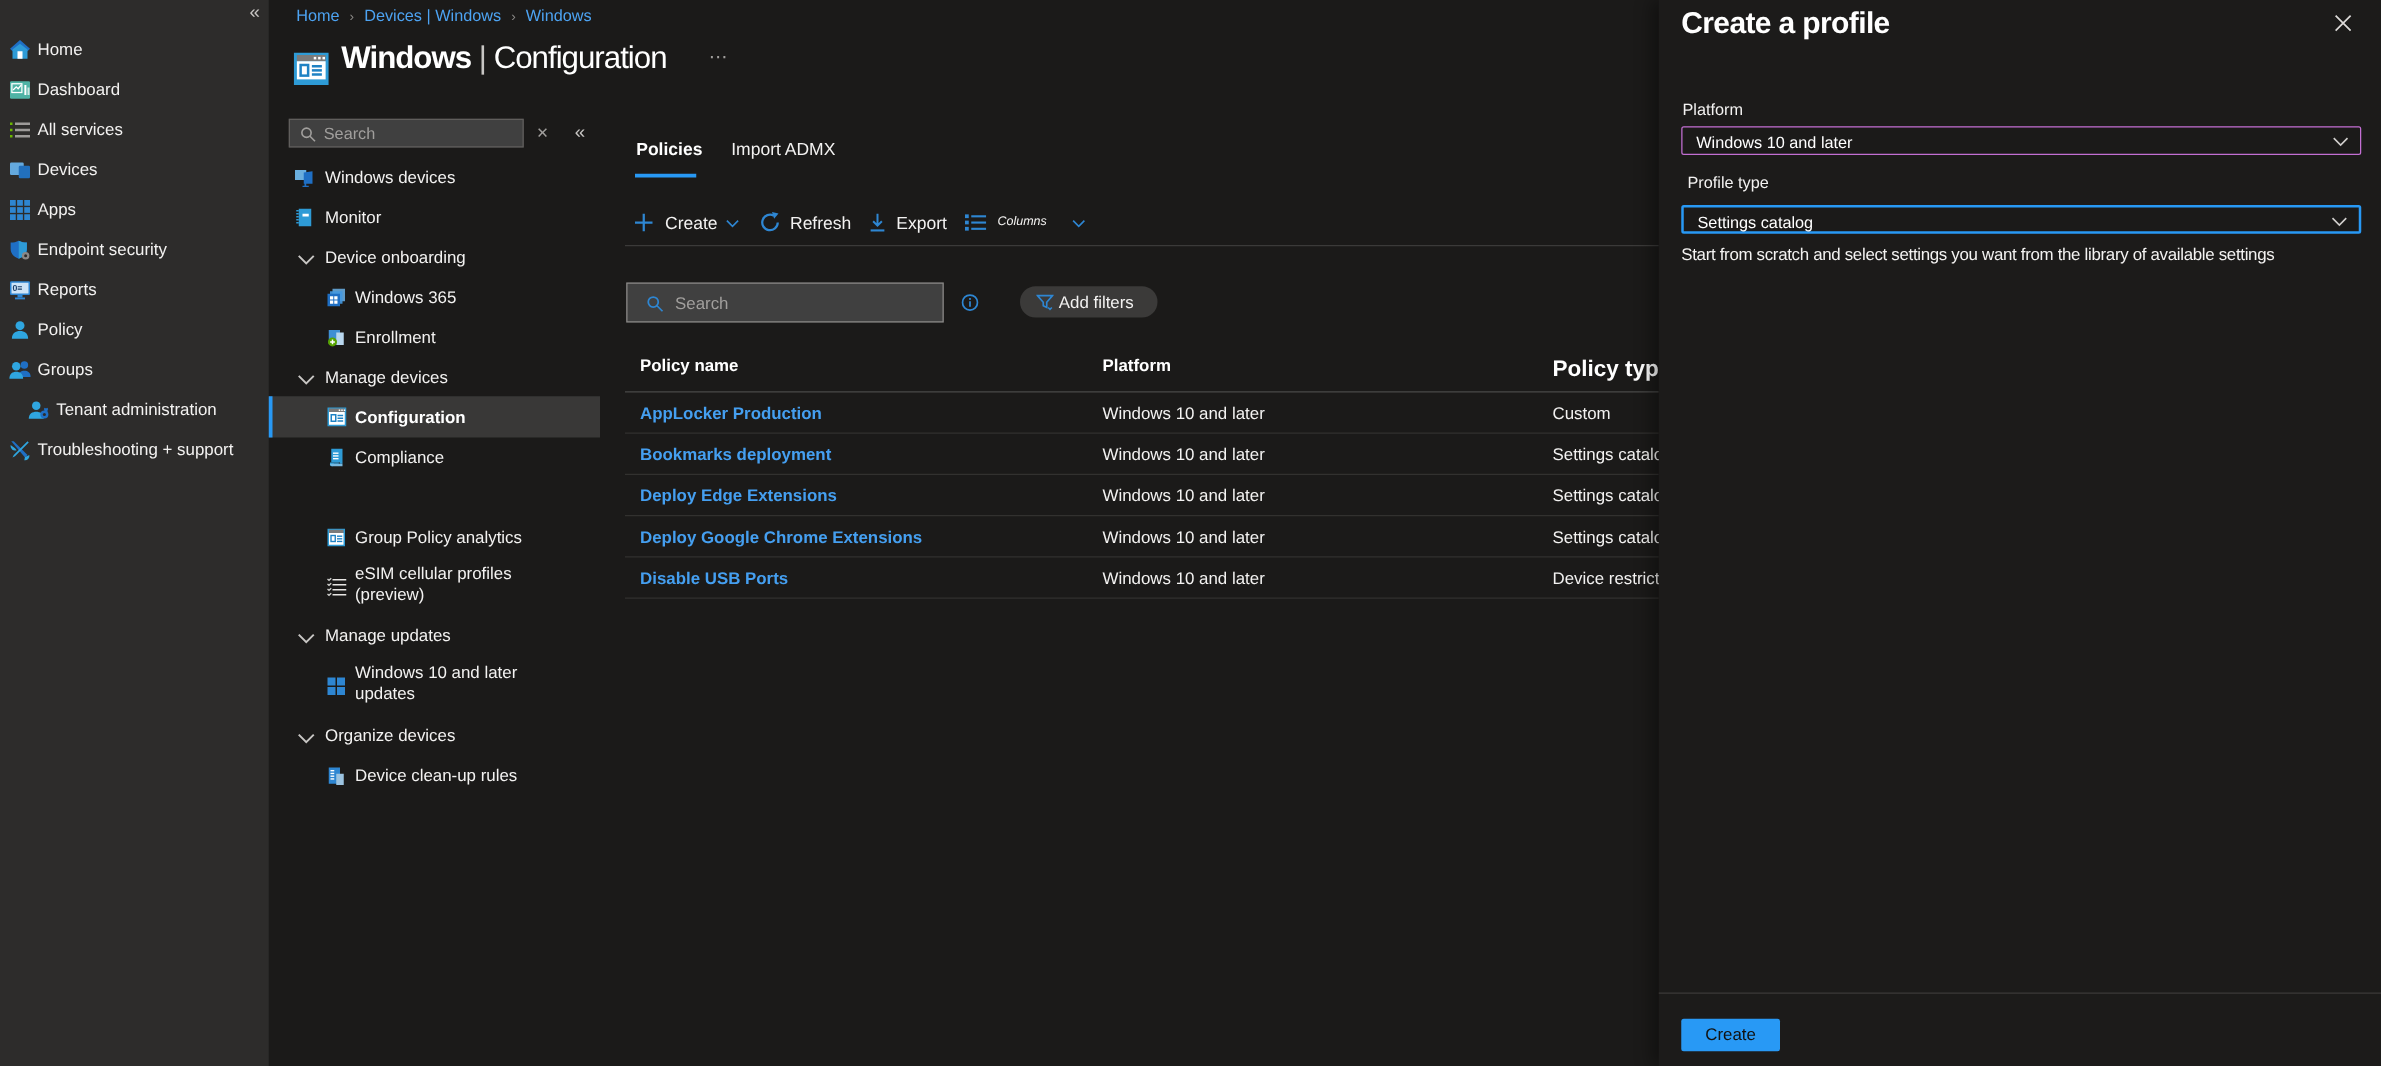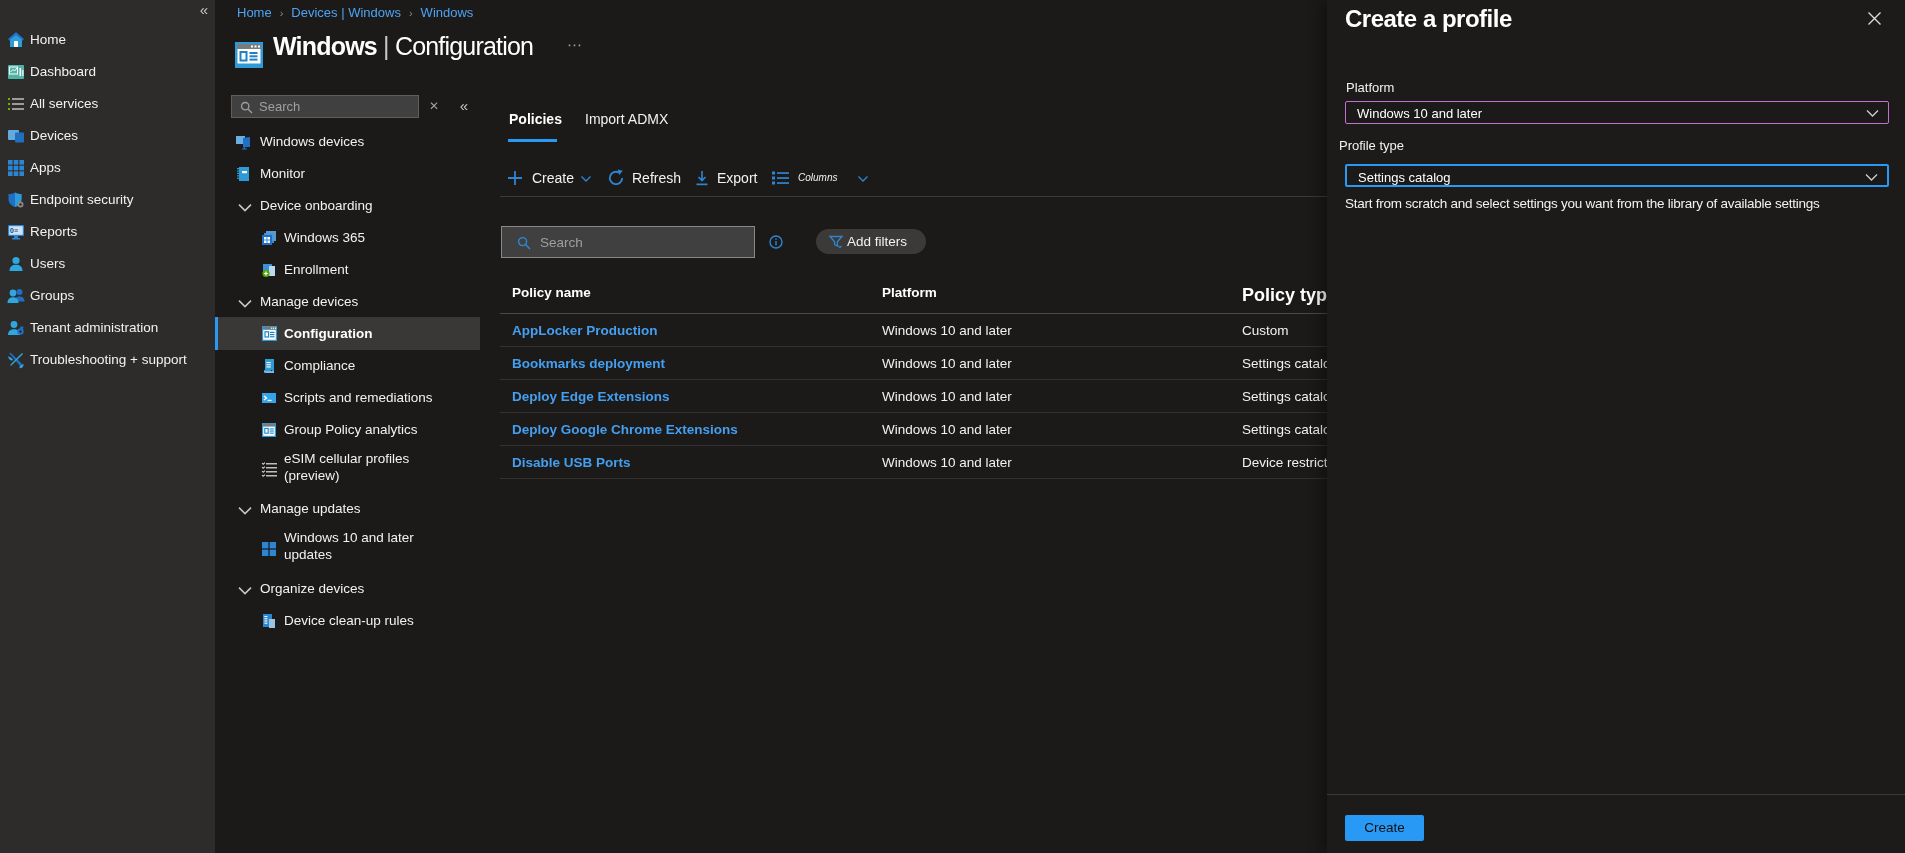--- a/index.html
+++ b/index.html
@@ -112,32 +112,32 @@
         <rect x="7" y="13" width="4" height="2" fill="#2e86d2"></rect>
         <rect x="5" y="15" width="8" height="1.5" fill="#2e86d2"></rect>
       </svg>
     <div class="lbl">Reports</div>
   </div>
   <div class="navitem" style="top:248px;">
     <svg class="ic" viewBox="0 0 18 18">
         <circle cx="9" cy="5.5" r="3.6" fill="#2fa6e0"></circle>
         <path d="M2.5 16 C2.5 11.5 5.5 9.8 9 9.8 C12.5 9.8 15.5 11.5 15.5 16 Z" fill="#2fa6e0"></path>
       </svg>
-    <div class="lbl">Users</div>
+    <div class="lbl">Policy</div>
   </div>
   <div class="navitem" style="top:280px;padding-left:24px;">
     <svg class="ic" viewBox="0 0 18 18">
         <circle cx="12.5" cy="5" r="3" fill="#1f6fc4"></circle>
         <path d="M7.5 14.5 C7.5 10.8 10 9.5 12.5 9.5 C15 9.5 17.5 10.8 17.5 14.5 Z" fill="#1f6fc4"></path>
         <circle cx="6" cy="6" r="3.4" fill="#2fa6e0"></circle>
         <path d="M0.5 16 C0.5 11.8 3.2 10.3 6 10.3 C8.8 10.3 11.5 11.8 11.5 16 Z" fill="#2fa6e0"></path>
       </svg>
     <div class="lbl">Groups</div>
   </div>
-  <div class="navitem" style="top:312px;">
+  <div class="navitem" style="top:312px;margin-left:15px;">
     <svg class="ic" viewBox="0 0 18 18">
         <circle cx="7" cy="5.5" r="3.4" fill="#2fa6e0"></circle>
         <path d="M1 16 C1 11.8 4 10.3 7 10.3 C10 10.3 13 11.8 13 16 Z" fill="#2fa6e0"></path>
         <path d="M13.8 7.2 l1 .5 1-.5.8 1-.6.9.2 1.1-1.4.2-1.4-.2.2-1.1-.6-.9z" fill="#1f6fc4"></path>
         <circle cx="13.5" cy="12.5" r="3.2" fill="#1f6fc4"></circle>
         <circle cx="13.5" cy="12.5" r="1.2" fill="#2d2c2b"></circle>
       </svg>
     <div class="lbl">Tenant administration</div>
   </div>
   <div class="navitem" style="top:344px;">
@@ -244,28 +244,20 @@
         <path d="M4 1 L13 1 L13 13 L6 13 C6 13 6.5 15 4.5 15 C2.5 15 3 13 3 13 L3 12 L10 12 L10 14 L11 14 L11 2 L4 2 Z" fill="#2e9bd6"></path>
         <rect x="4" y="2" width="7" height="10" fill="#2e9bd6"></rect>
         <g fill="#fff">
           <rect x="5.4" y="4" width="4.4" height="1.1"></rect>
           <rect x="5.4" y="6.2" width="4.4" height="1.1"></rect>
           <rect x="5.4" y="8.4" width="4.4" height="1.1"></rect>
         </g>
         <path d="M3 13 C3 14.2 4 15 5 15 L13 15 L13 13 Z" fill="#77b9e0"></path>
       </svg>
     <div class="lbl" style="left:69px;text-align:center;">Compliance</div>
-  </div>
-  <div class="trow" style="top:382px;">
-    <svg class="ic" style="left:46px;" viewBox="0 0 16 16">
-        <rect x="1" y="3" width="14" height="10" fill="#35a3e8"></rect>
-        <path d="M3 6 L5.5 8 L3 10" fill="none" stroke="#fff" stroke-width="1.4"></path>
-        <rect x="6.5" y="9.8" width="4" height="1.3" fill="#fff"></rect>
-      </svg>
-    <div class="lbl" style="left:69px;">Scripts and remediations</div>
   </div>
   <div class="trow" style="top:414px;">
     <svg class="ic" style="left:46px;" viewBox="0 0 16 16">
         <rect x="1" y="1" width="14" height="14" fill="#2e9bd6"></rect>
         <rect x="2.2" y="4.4" width="11.6" height="9.4" fill="#fff"></rect>
         <rect x="2.2" y="1.8" width="11.6" height="2.6" fill="#7b7b7b"></rect>
         <rect x="3.8" y="6.4" width="3.4" height="4.8" fill="none" stroke="#1f82c4" stroke-width="1.1"></rect>
         <g fill="#1f82c4">
           <rect x="8.6" y="6.4" width="4.2" height="1.1"></rect>
           <rect x="8.6" y="8.5" width="4.2" height="1.1"></rect>
@@ -449,21 +441,21 @@
   <svg style="position:absolute;left:1867px;top:11px;left:540px;" width="15" height="15" viewBox="0 0 15 15">
       <path d="M1.5 1.5 L13.5 13.5 M13.5 1.5 L1.5 13.5" stroke="#dcdad8" stroke-width="1.4"></path>
     </svg>
   <div style="position:absolute;left:19px;top:80px;font-size:13px;color:#f3f2f1;">Platform</div>
   <div class="drop" style="top:101px;border:1.5px solid #c36fd3;">
     <div class="txt">Windows 10 and later</div>
     <svg class="dchev" width="15" height="15" viewBox="0 0 15 15">
         <path d="M2 4.5 L7.5 10 L13 4.5" fill="none" stroke="#d0cecc" stroke-width="1.3"></path>
       </svg>
   </div>
-  <div style="position:absolute;left:12px;top:138px;font-size:13px;color:#f3f2f1;">Profile type</div>
+  <div style="position:absolute;left:23px;top:138px;font-size:13px;color:#f3f2f1;">Profile type</div>
   <div class="drop" style="top:164px;border:2px solid #2899f5;">
     <div class="txt">Settings catalog</div>
     <svg class="dchev" width="15" height="15" viewBox="0 0 15 15">
         <path d="M2 4.5 L7.5 10 L13 4.5" fill="none" stroke="#d0cecc" stroke-width="1.3"></path>
       </svg>
   </div>
   <div style="position:absolute;left:18px;top:196px;font-size:13.5px;letter-spacing:-0.25px;color:#f3f2f1;">Start from scratch and select settings you want from the library of available settings</div>
   <div style="position:absolute;left:0;top:794px;width:578px;height:1px;background:#3b3a39;"></div>
   <div style="position:absolute;left:18px;top:815px;width:79px;height:26px;background:#2899f5;border-radius:2px;text-align:center;line-height:26px;font-size:13.5px;color:#12110f;">Create</div>
 </div>

